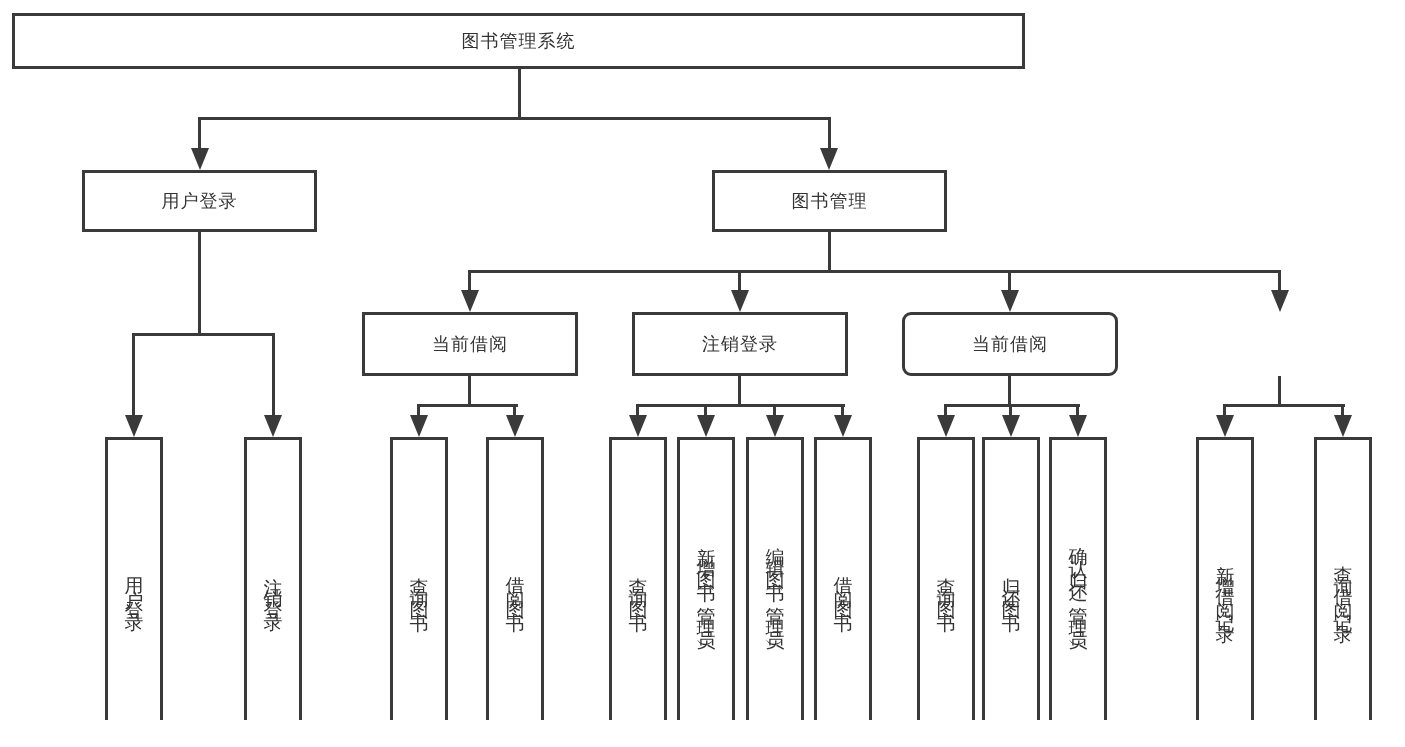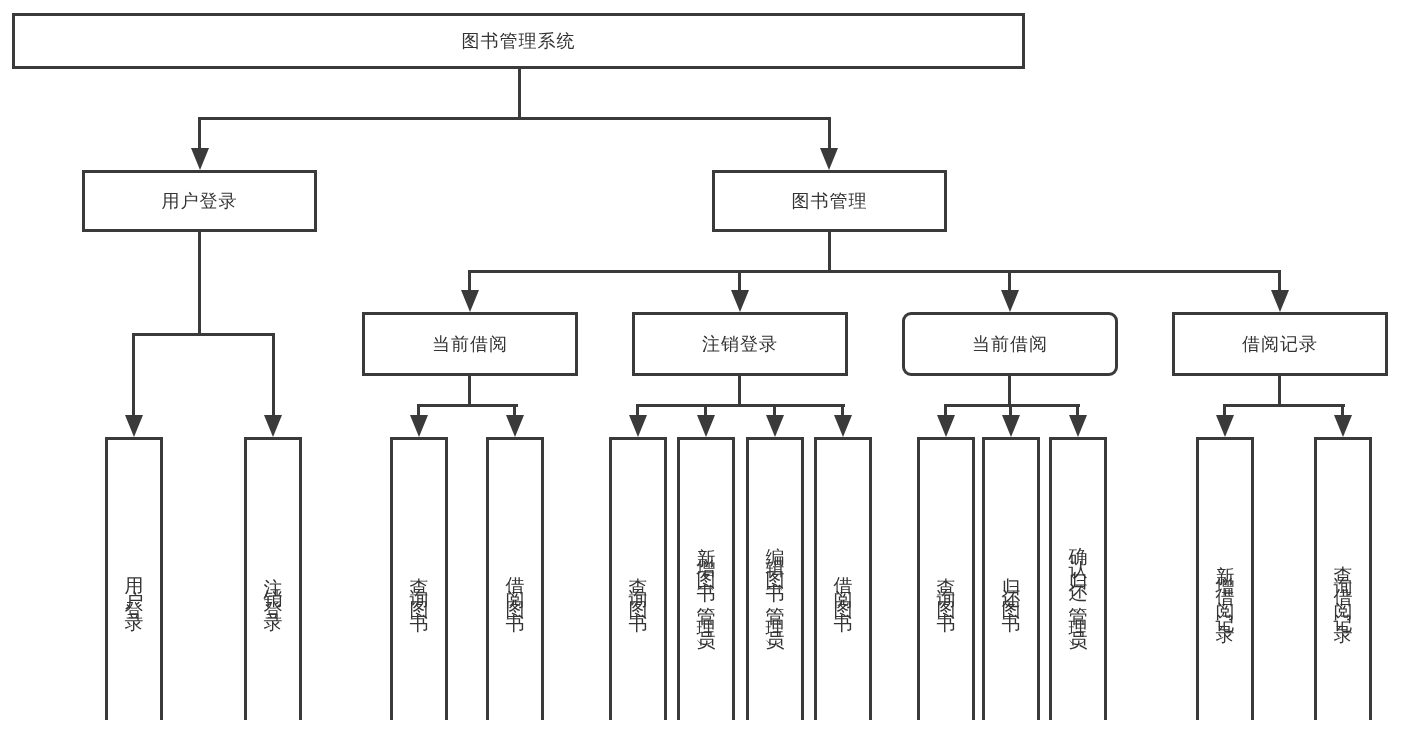--- a/index.html
+++ b/index.html
@@ -86,21 +86,20 @@
   <div class="vline" style="left:738px;top:270px;height:22px;"></div>
   <div class="arrow" style="left:731px;top:290px;"></div>
   <div class="vline" style="left:1008px;top:270px;height:22px;"></div>
   <div class="arrow" style="left:1001px;top:290px;"></div>
   <div class="vline" style="left:1278px;top:270px;height:22px;"></div>
   <div class="arrow" style="left:1271px;top:290px;"></div>
 
   <div class="node" style="left:362px;top:312px;width:216px;height:64px;">当前借阅</div>
   <div class="node" style="left:632px;top:312px;width:216px;height:64px;">注销登录</div>
   <div class="node" style="left:902px;top:312px;width:216px;height:64px;border-radius:9px;">当前借阅</div>
-  <div class="node" style="left:1172px;top:312px;width:216px;height:64px;">借阅记录</div>
 
   <div class="vline" style="left:468px;top:376px;height:31px;"></div>
   <div class="vline" style="left:738px;top:376px;height:31px;"></div>
   <div class="vline" style="left:1008px;top:376px;height:31px;"></div>
   <div class="vline" style="left:1278px;top:376px;height:31px;"></div>
 
   <div class="hline" style="left:417px;top:404px;width:101px;"></div>
   <div class="hline" style="left:636px;top:404px;width:209px;"></div>
   <div class="hline" style="left:944px;top:404px;width:136px;"></div>
   <div class="hline" style="left:1223px;top:404px;width:122px;"></div>

